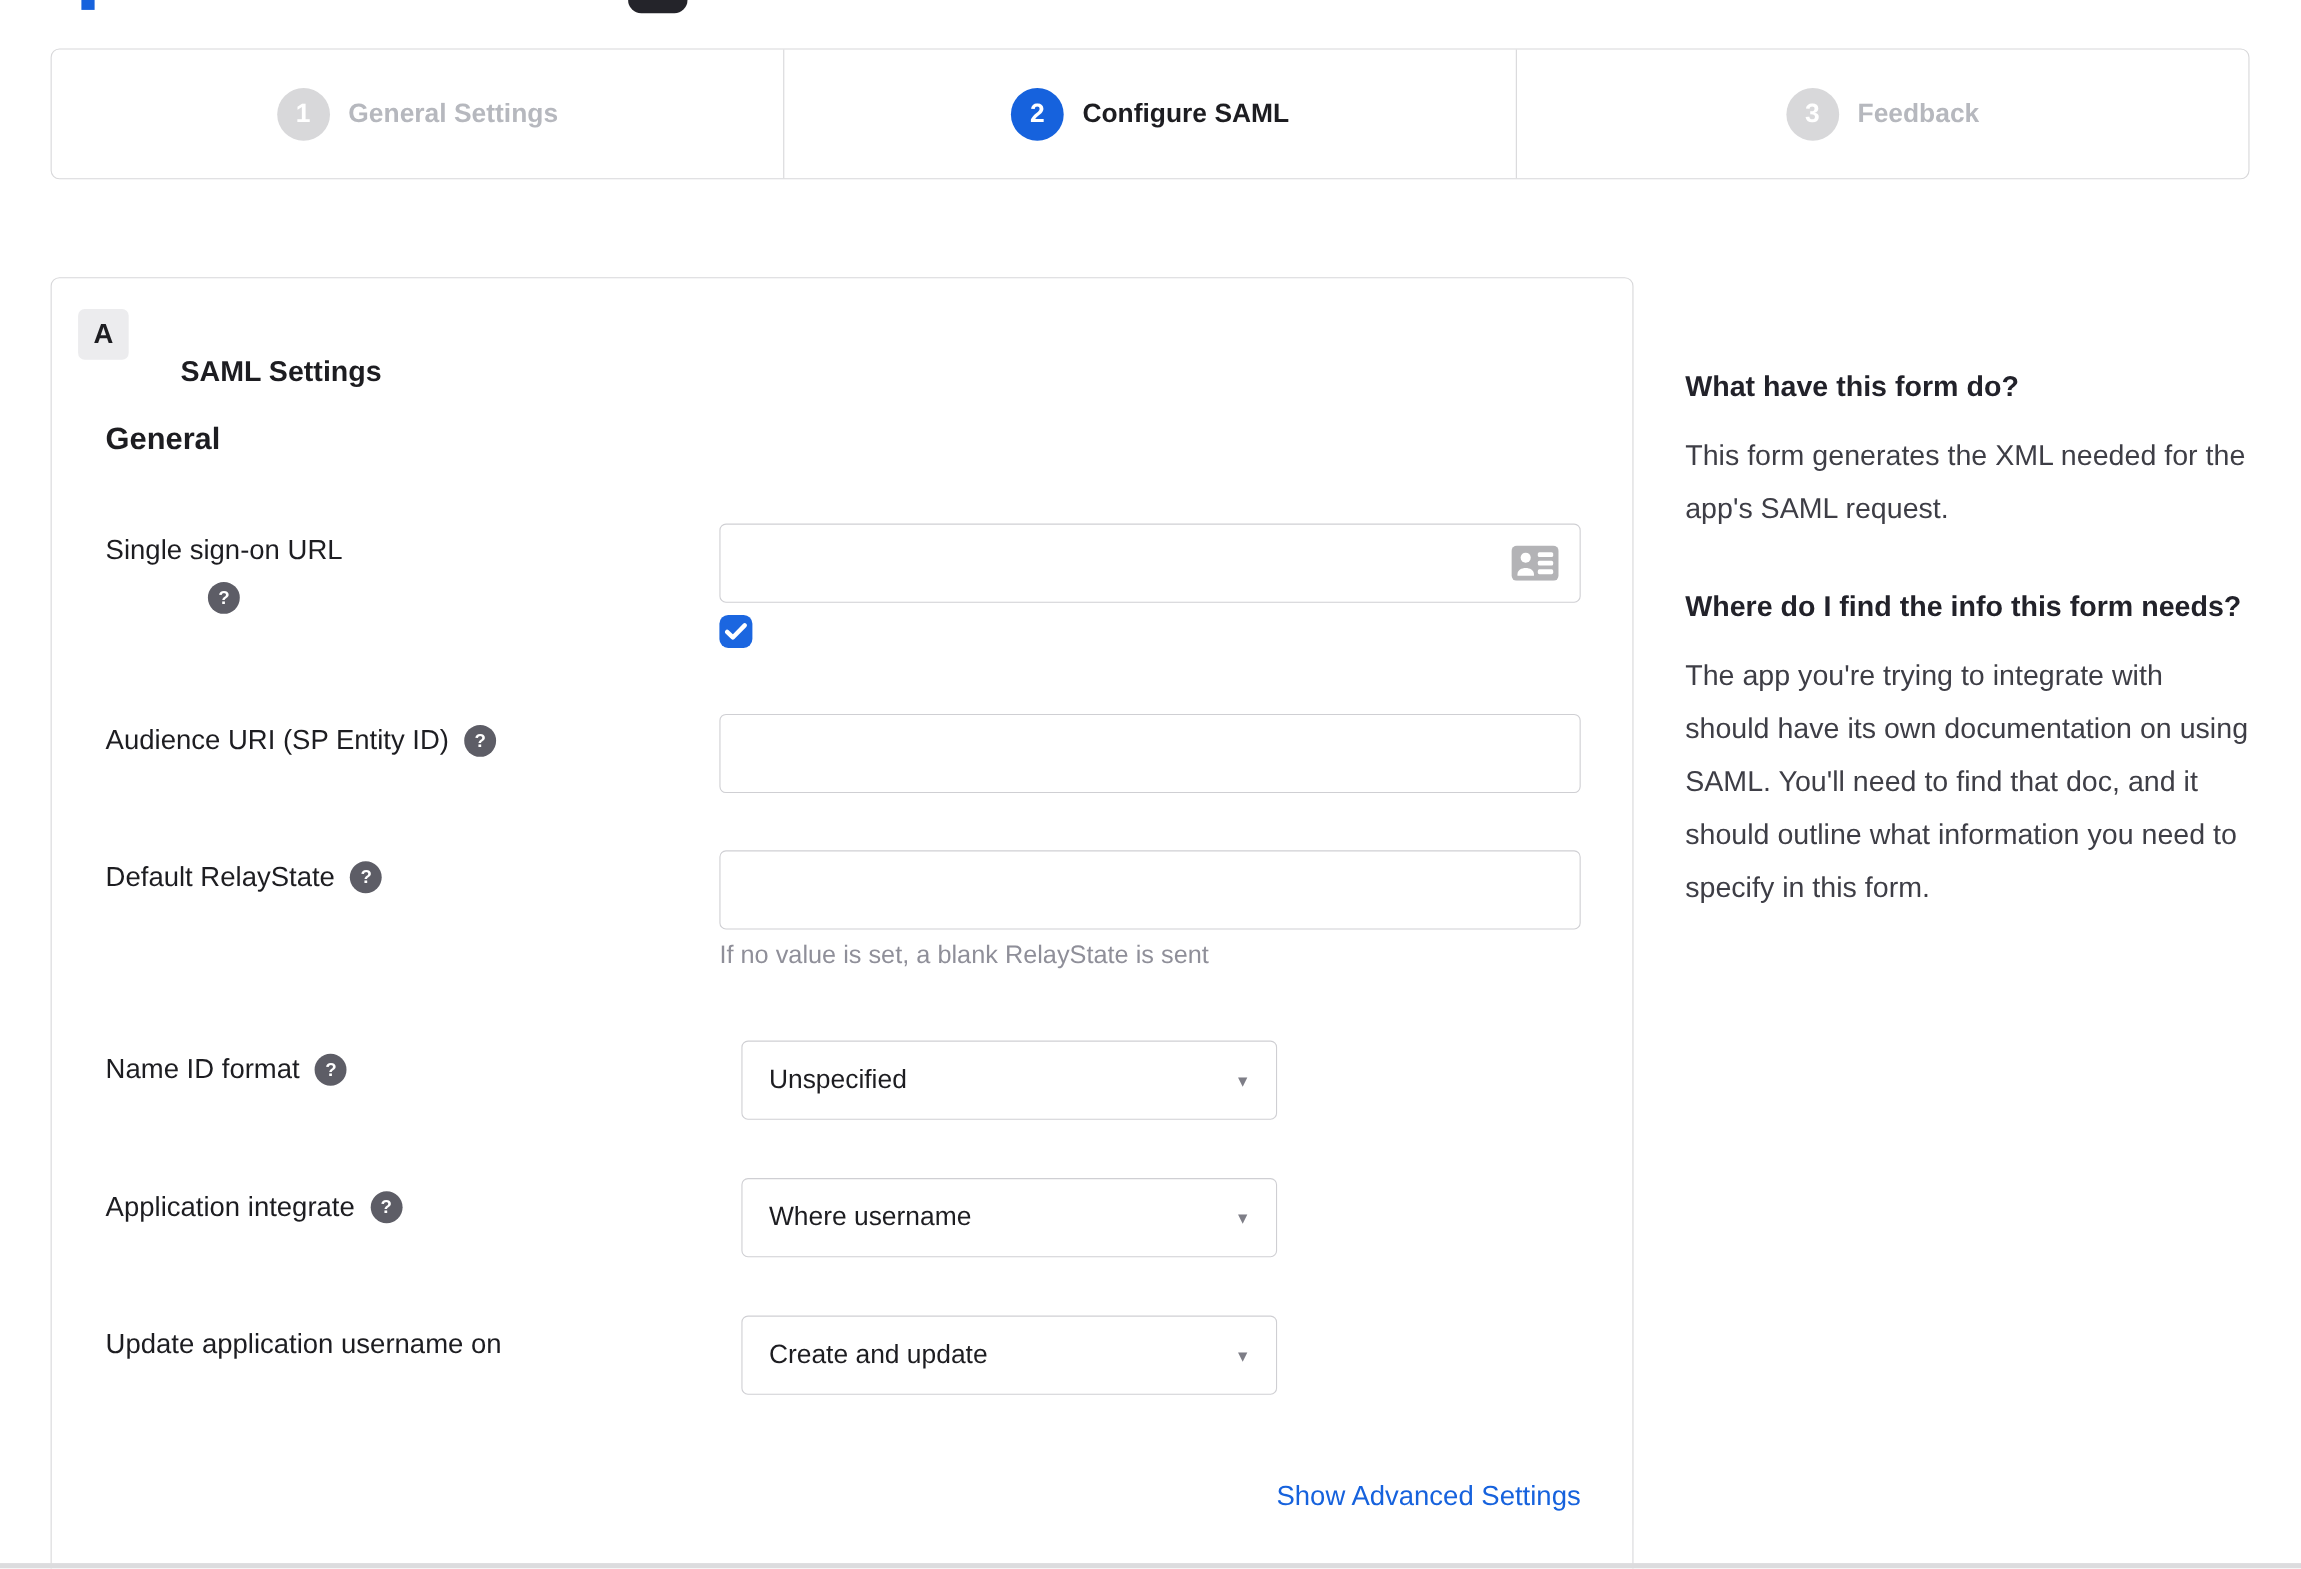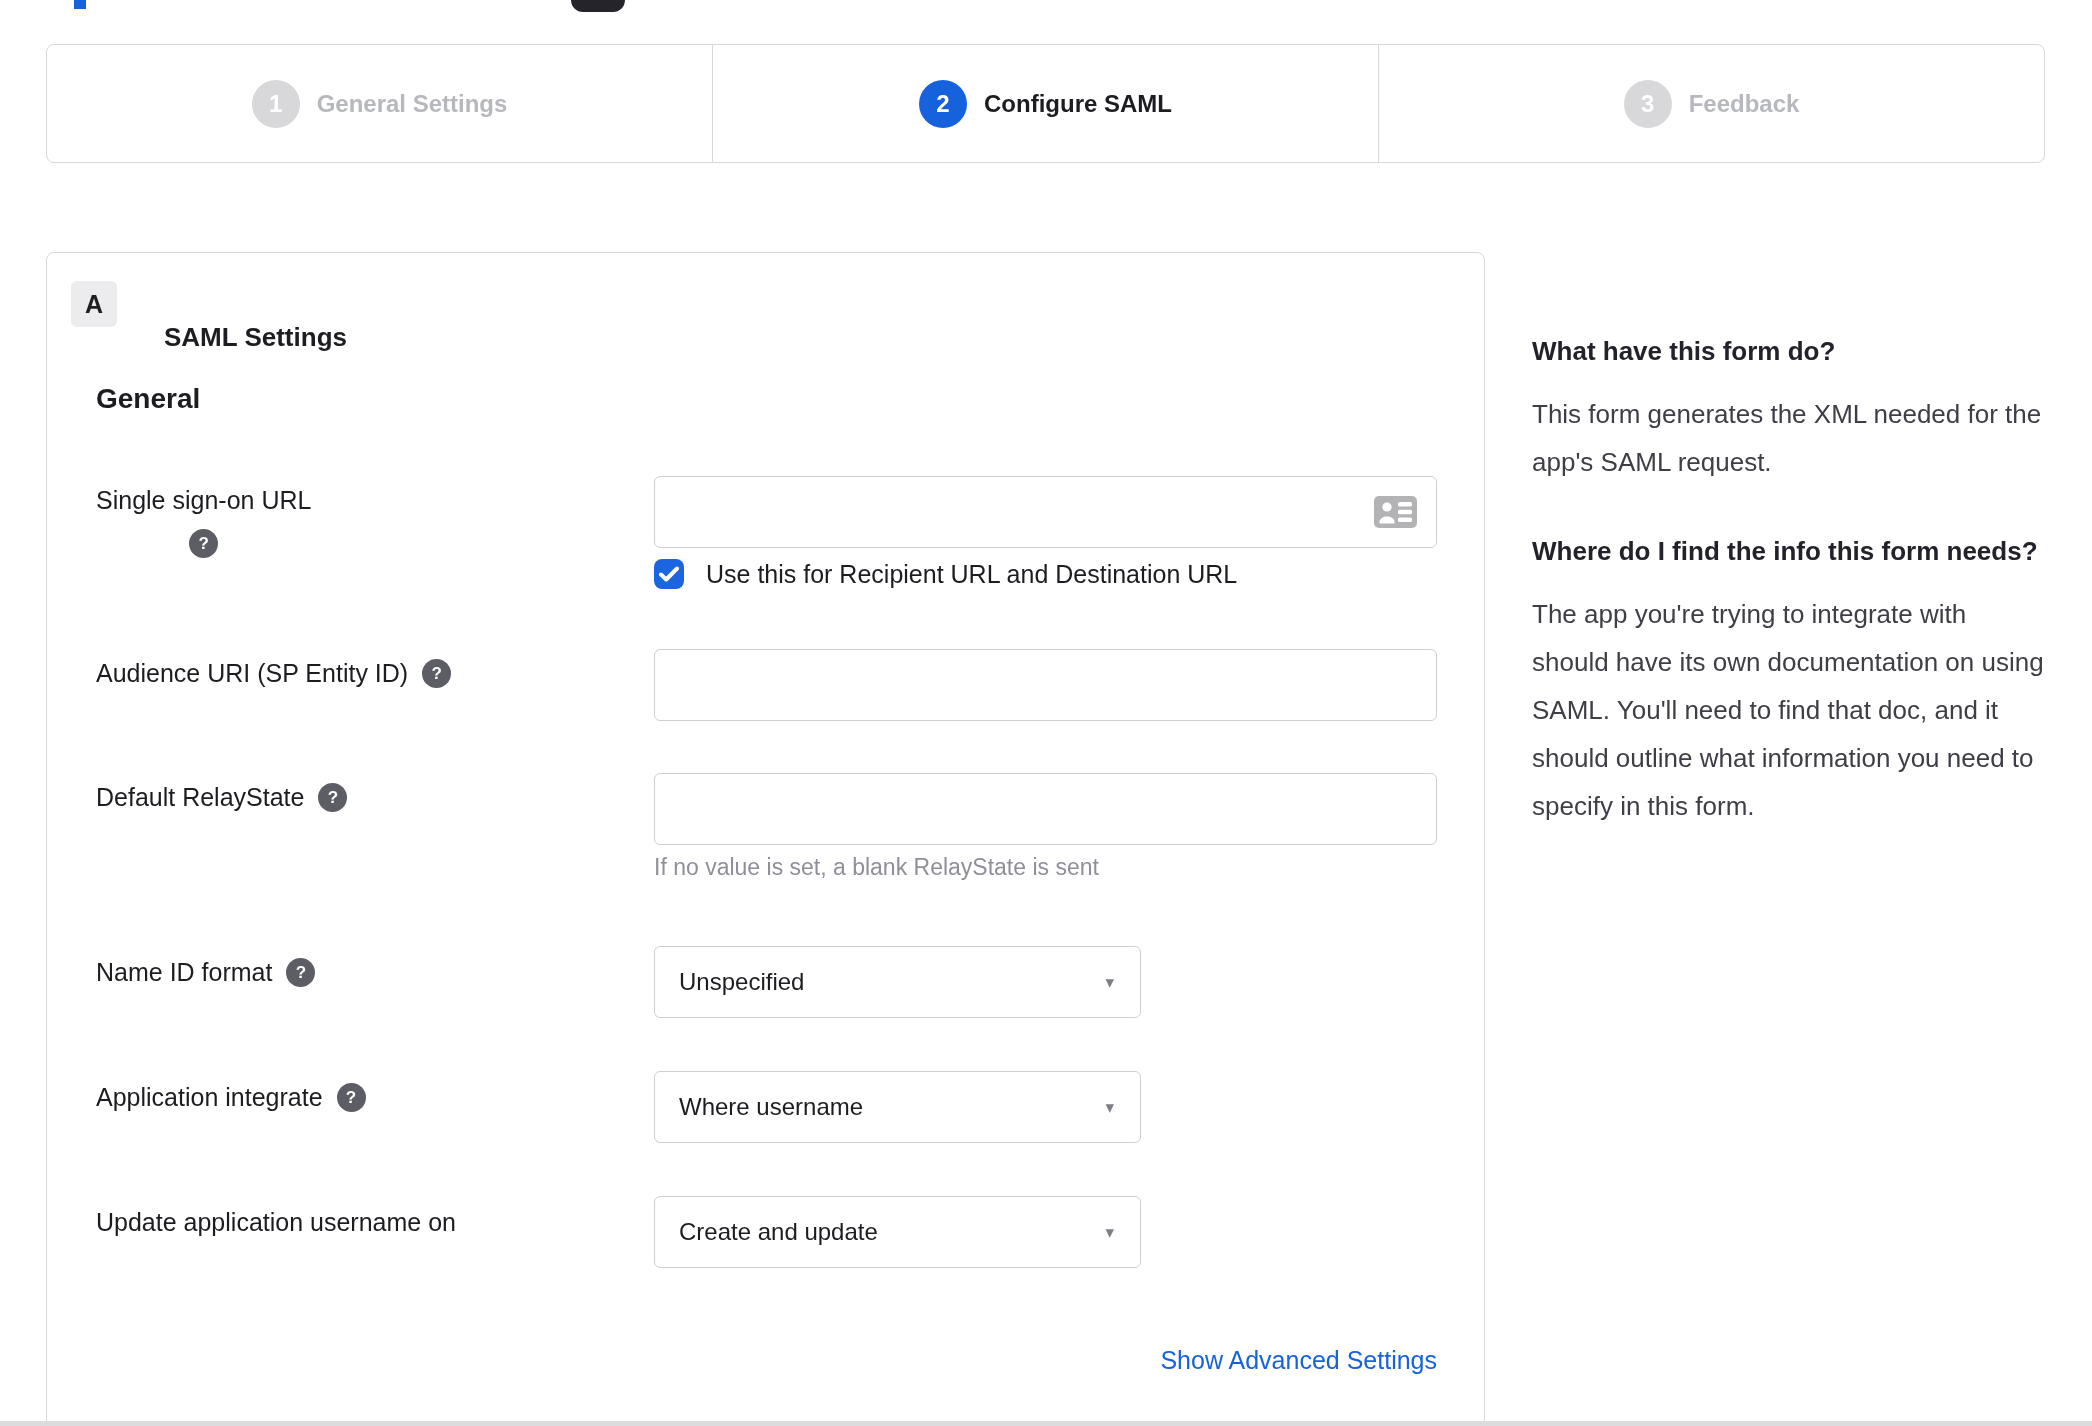--- a/index.html
+++ b/index.html
@@ -72,21 +72,21 @@
     display:flex; align-items:center; justify-content:center; cursor:pointer;
   }
   .checkbox-label { font-size:25px; color:#1d1d21; }
 
   .helper-text { position:absolute; left:607px; font-size:23px; color:#8f8f99; }
 
   .select {
     width:487px; height:72px;
     border:1px solid #cfcfd3; border-radius:6px; background:#fff;
     display:flex; align-items:center; justify-content:space-between;
-    padding:0 26px 0 24px; cursor:pointer;
+    padding:0 26px 0 24px; cursor:pointer;margin-left:20px;
   }
   .select-value { font-size:24px; color:#1d1d21; }
   .select-caret { font-size:17px; color:#7e7e87; }
 
   .advanced-link {
     position:absolute; left:607px; top:1093px; width:783px;
     text-align:right; font-size:25px; font-weight:500;
     color:#1662dd; text-decoration:none; cursor:pointer;
   }
 
@@ -161,21 +161,20 @@
       </span>
     </div>
   </div>
 
   <div class="checkbox-row y-cb">
     <span class="checkbox">
       <svg width="20" height="16" viewBox="0 0 20 16">
         <path d="M2 8.5 L7.2 13.5 L18 2.5" fill="none" stroke="#ffffff" stroke-width="4" stroke-linecap="round" stroke-linejoin="round"></path>
       </svg>
     </span>
-    <span class="checkbox-label">Use this for Recipient URL and Destination URL</span>
   </div>
 
   <div class="label-cell y-r2-label">
     <span class="field-label">Audience URI (SP Entity ID)</span>
     <span class="help-icon">
         <span>?</span>
       </span>
   </div>
   <div class="control y-r2">
     <div class="input-wrap">

